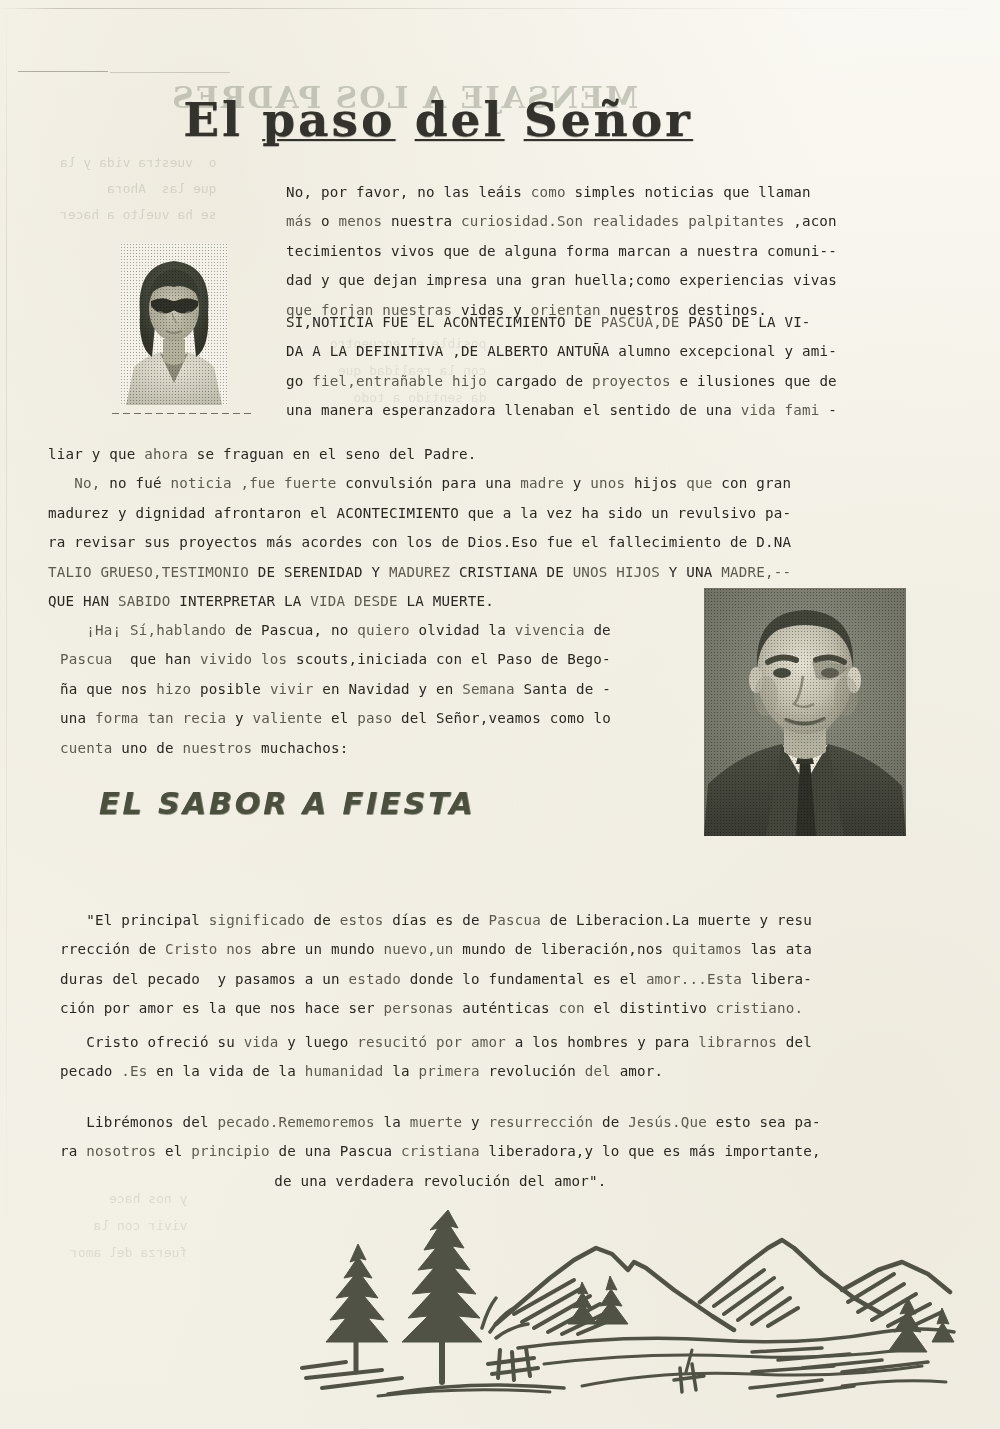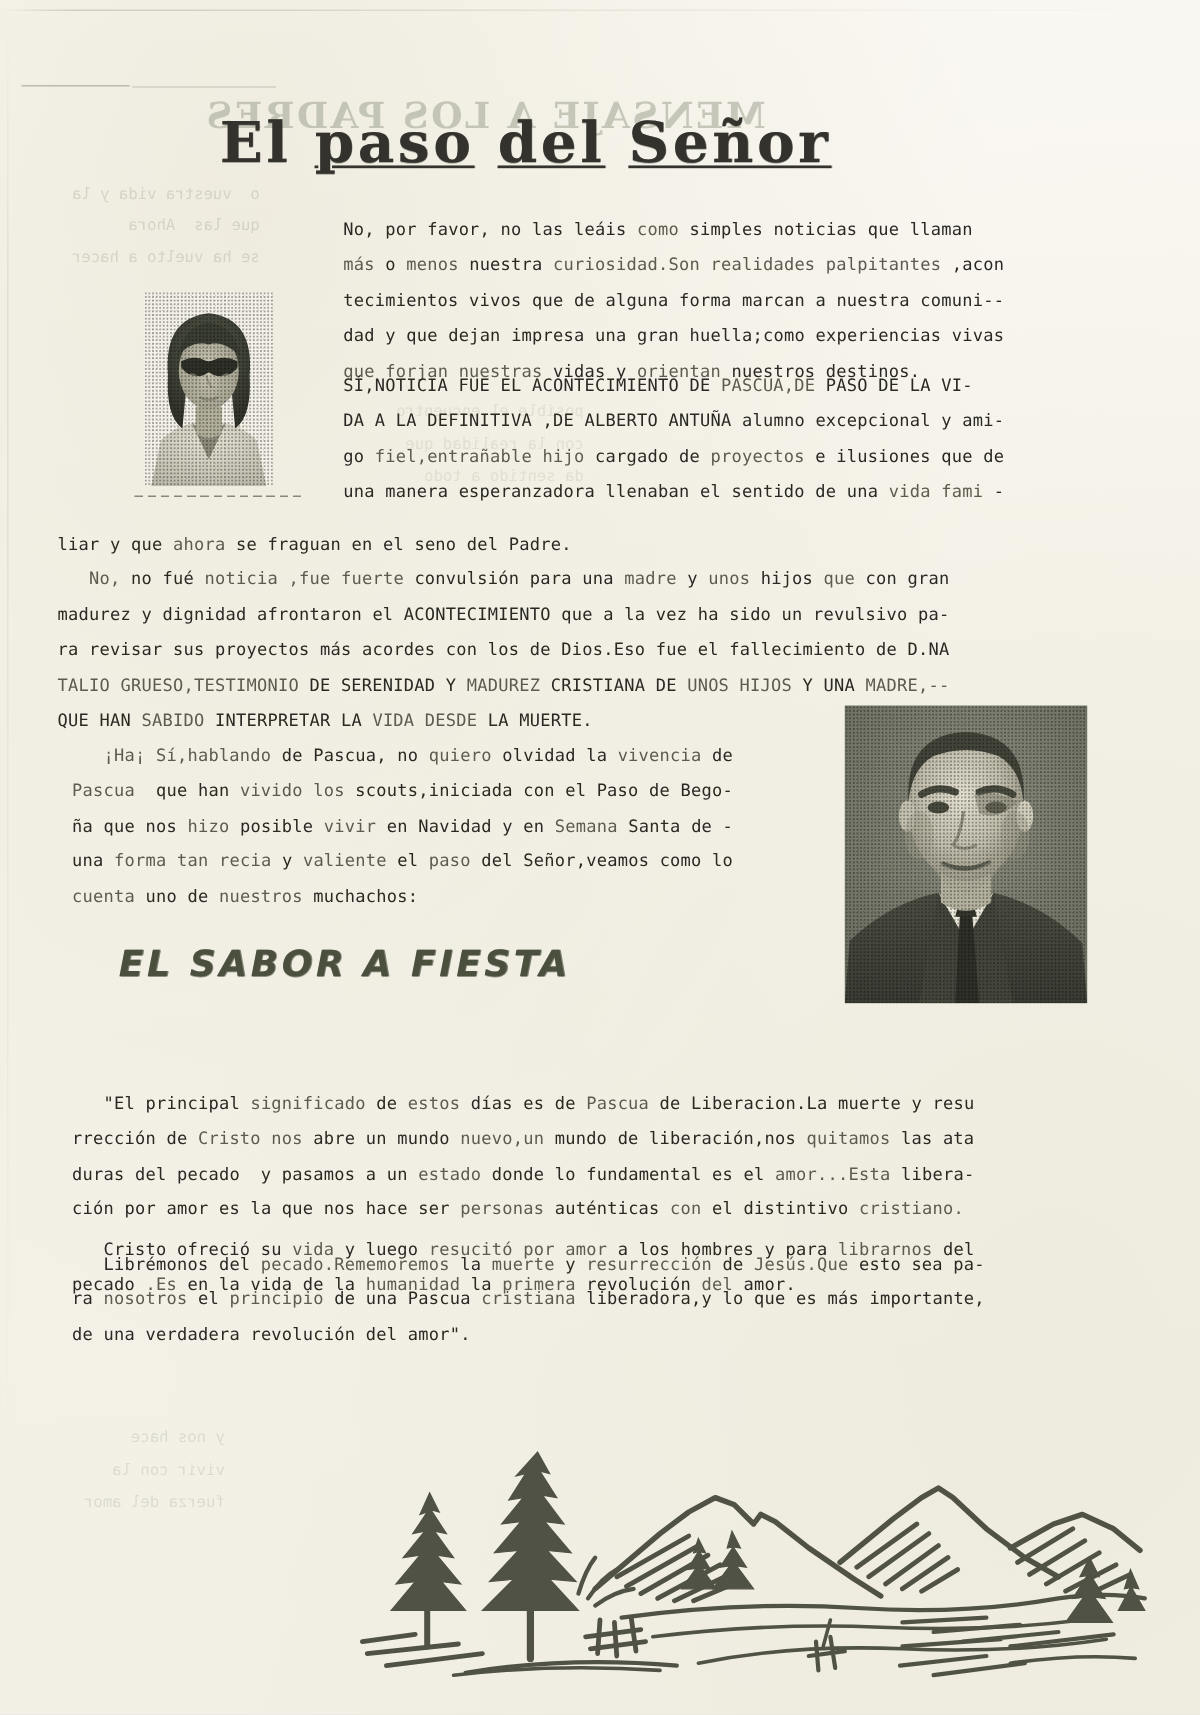--- a/index.html
+++ b/index.html
@@ -116,21 +116,21 @@
   }
   .typed .light { color: #5d5a50; }
   .typed .u { text-underline-offset: 2px; }
 
   #para-intro  { left: 286px; top: 178px; }
   #para-noticia{ left: 286px; top: 308px; }
   #block-full  { left: 48px;  top: 440px; }
   #block-scout { left: 60px;  top: 616px; }
   #quote-1     { left: 60px;  top: 906px; }
   #quote-2     { left: 60px;  top: 1028px; }
-  #quote-3     { left: 60px;  top: 1040px; }
+  #quote-3     { left: 60px;  top: 1108px; text-align: center; }
 
   
   #hand-heading {
     position: absolute;
     left: 55px; top: 778px;
     font-family: "DejaVu Sans", "Liberation Sans", sans-serif;
     font-style: italic;
     font-weight: bold;
     font-size: 30px;
     letter-spacing: 3px;

